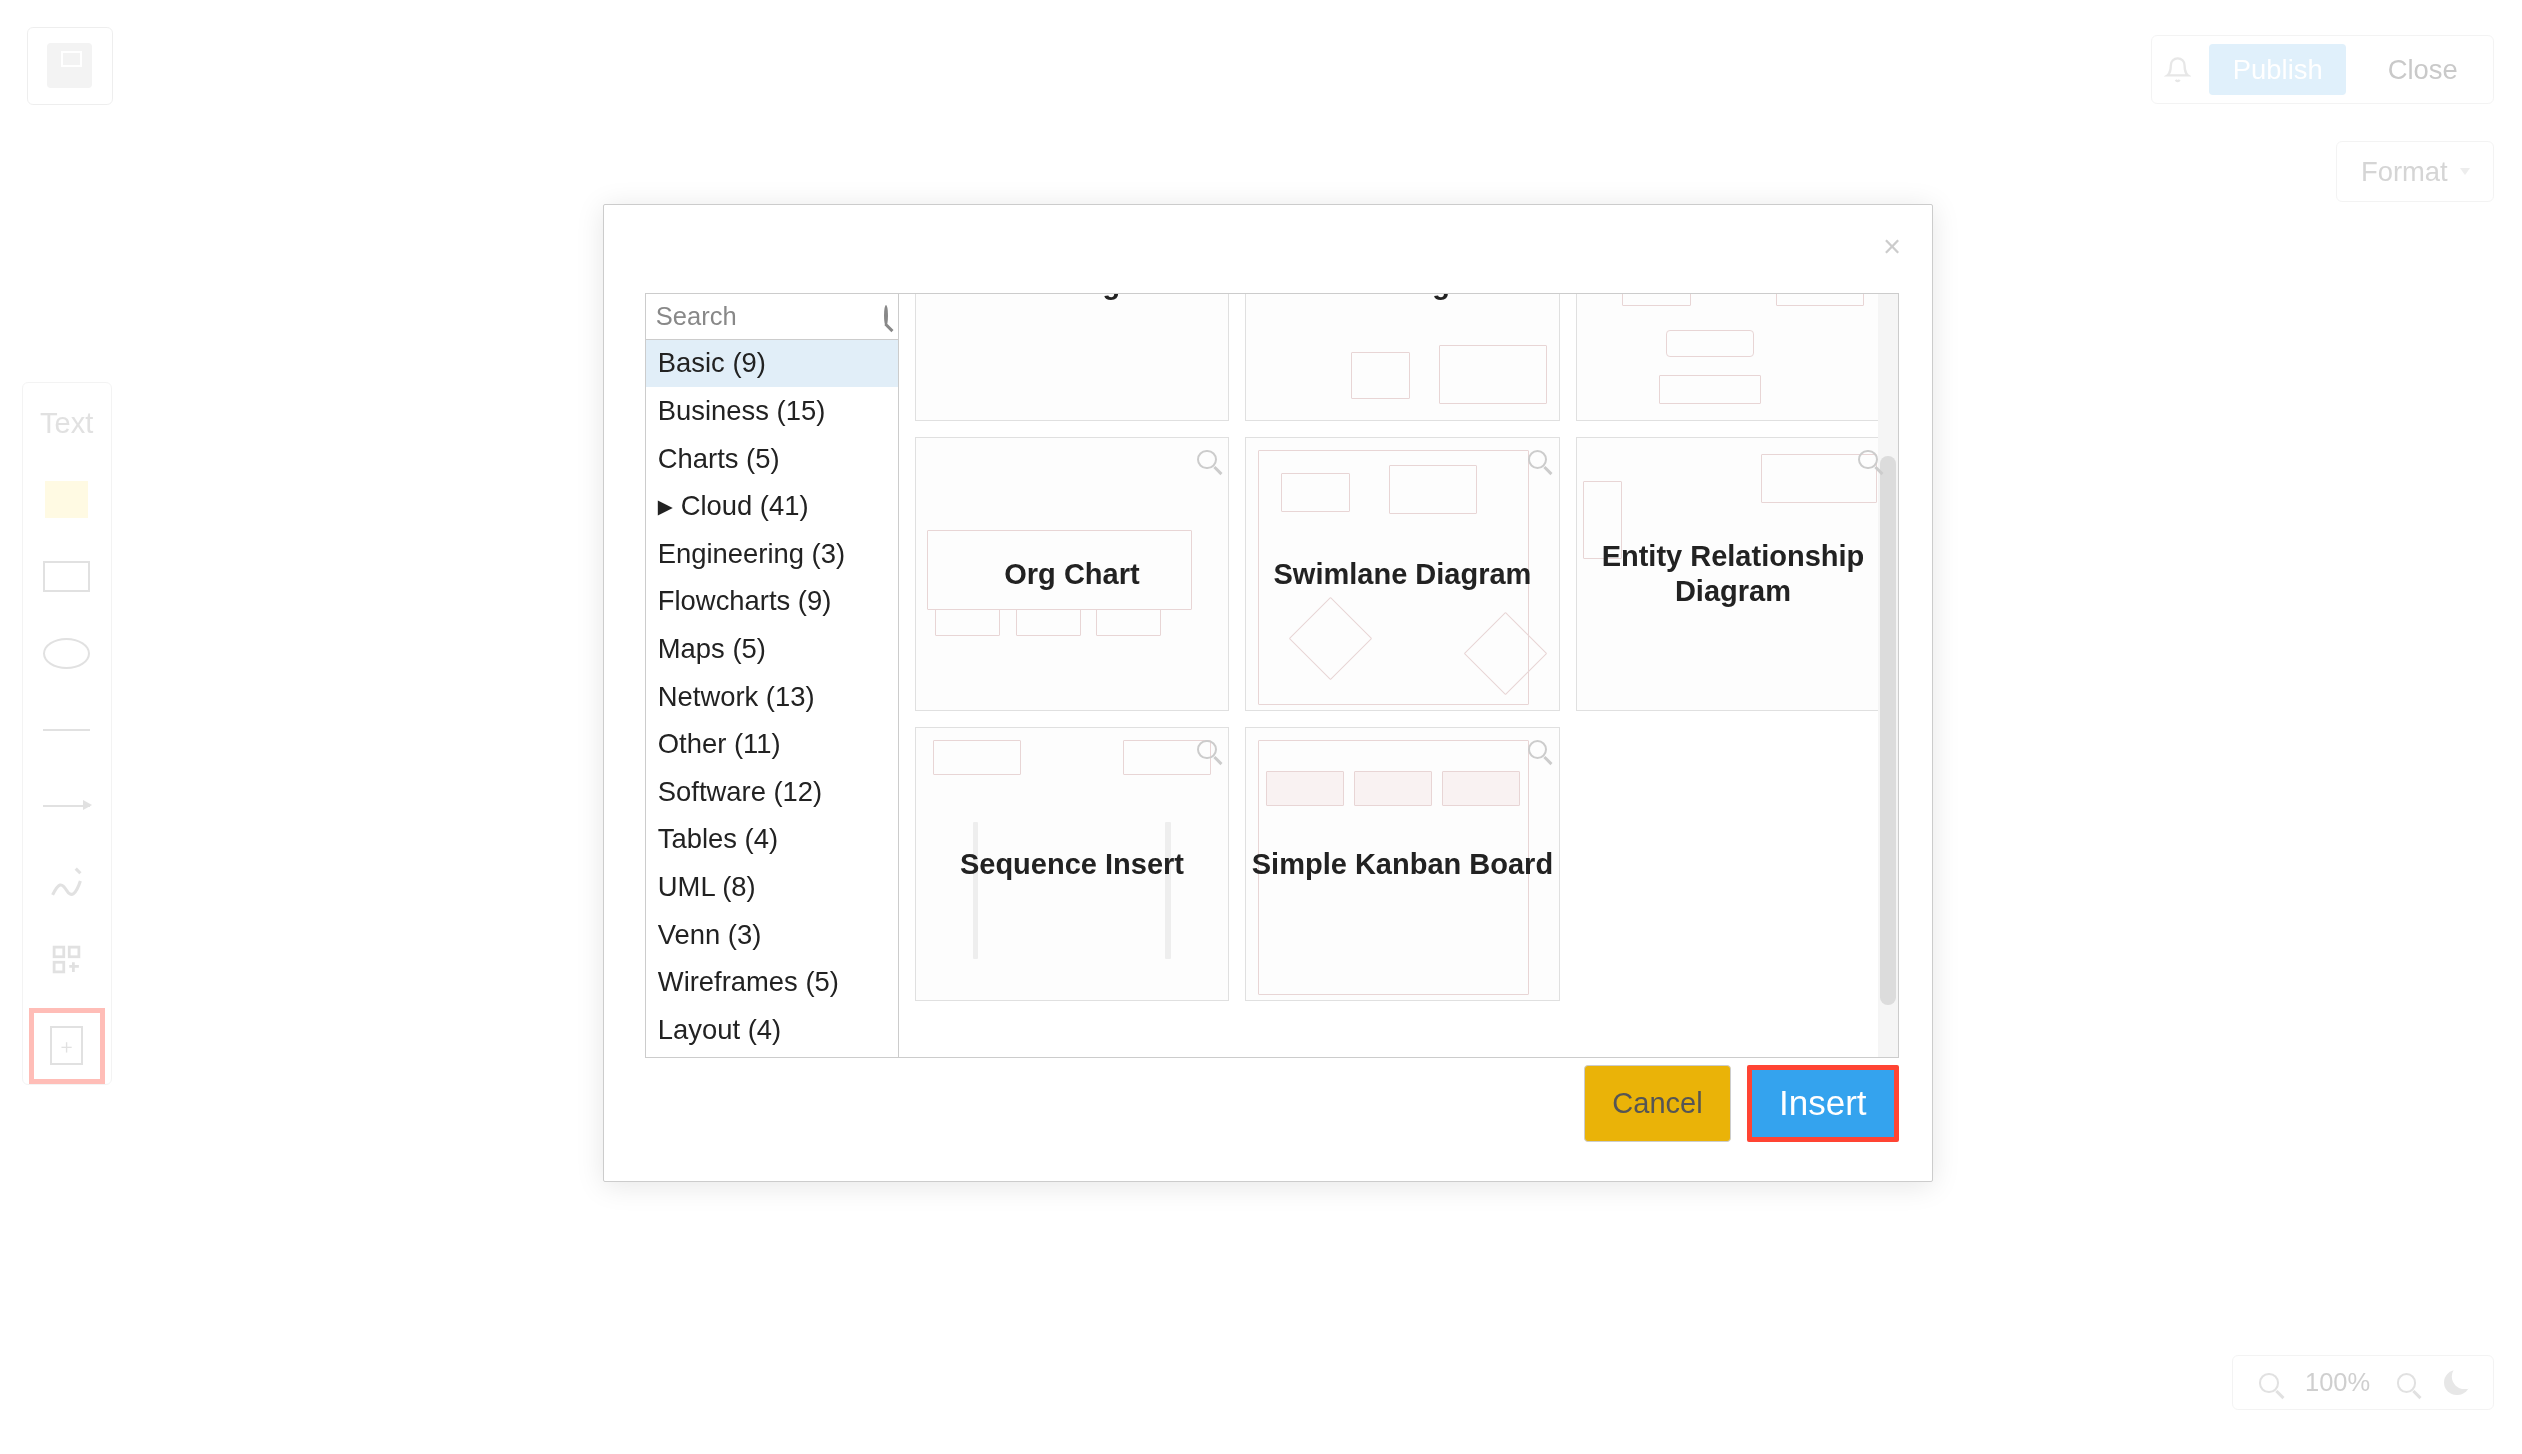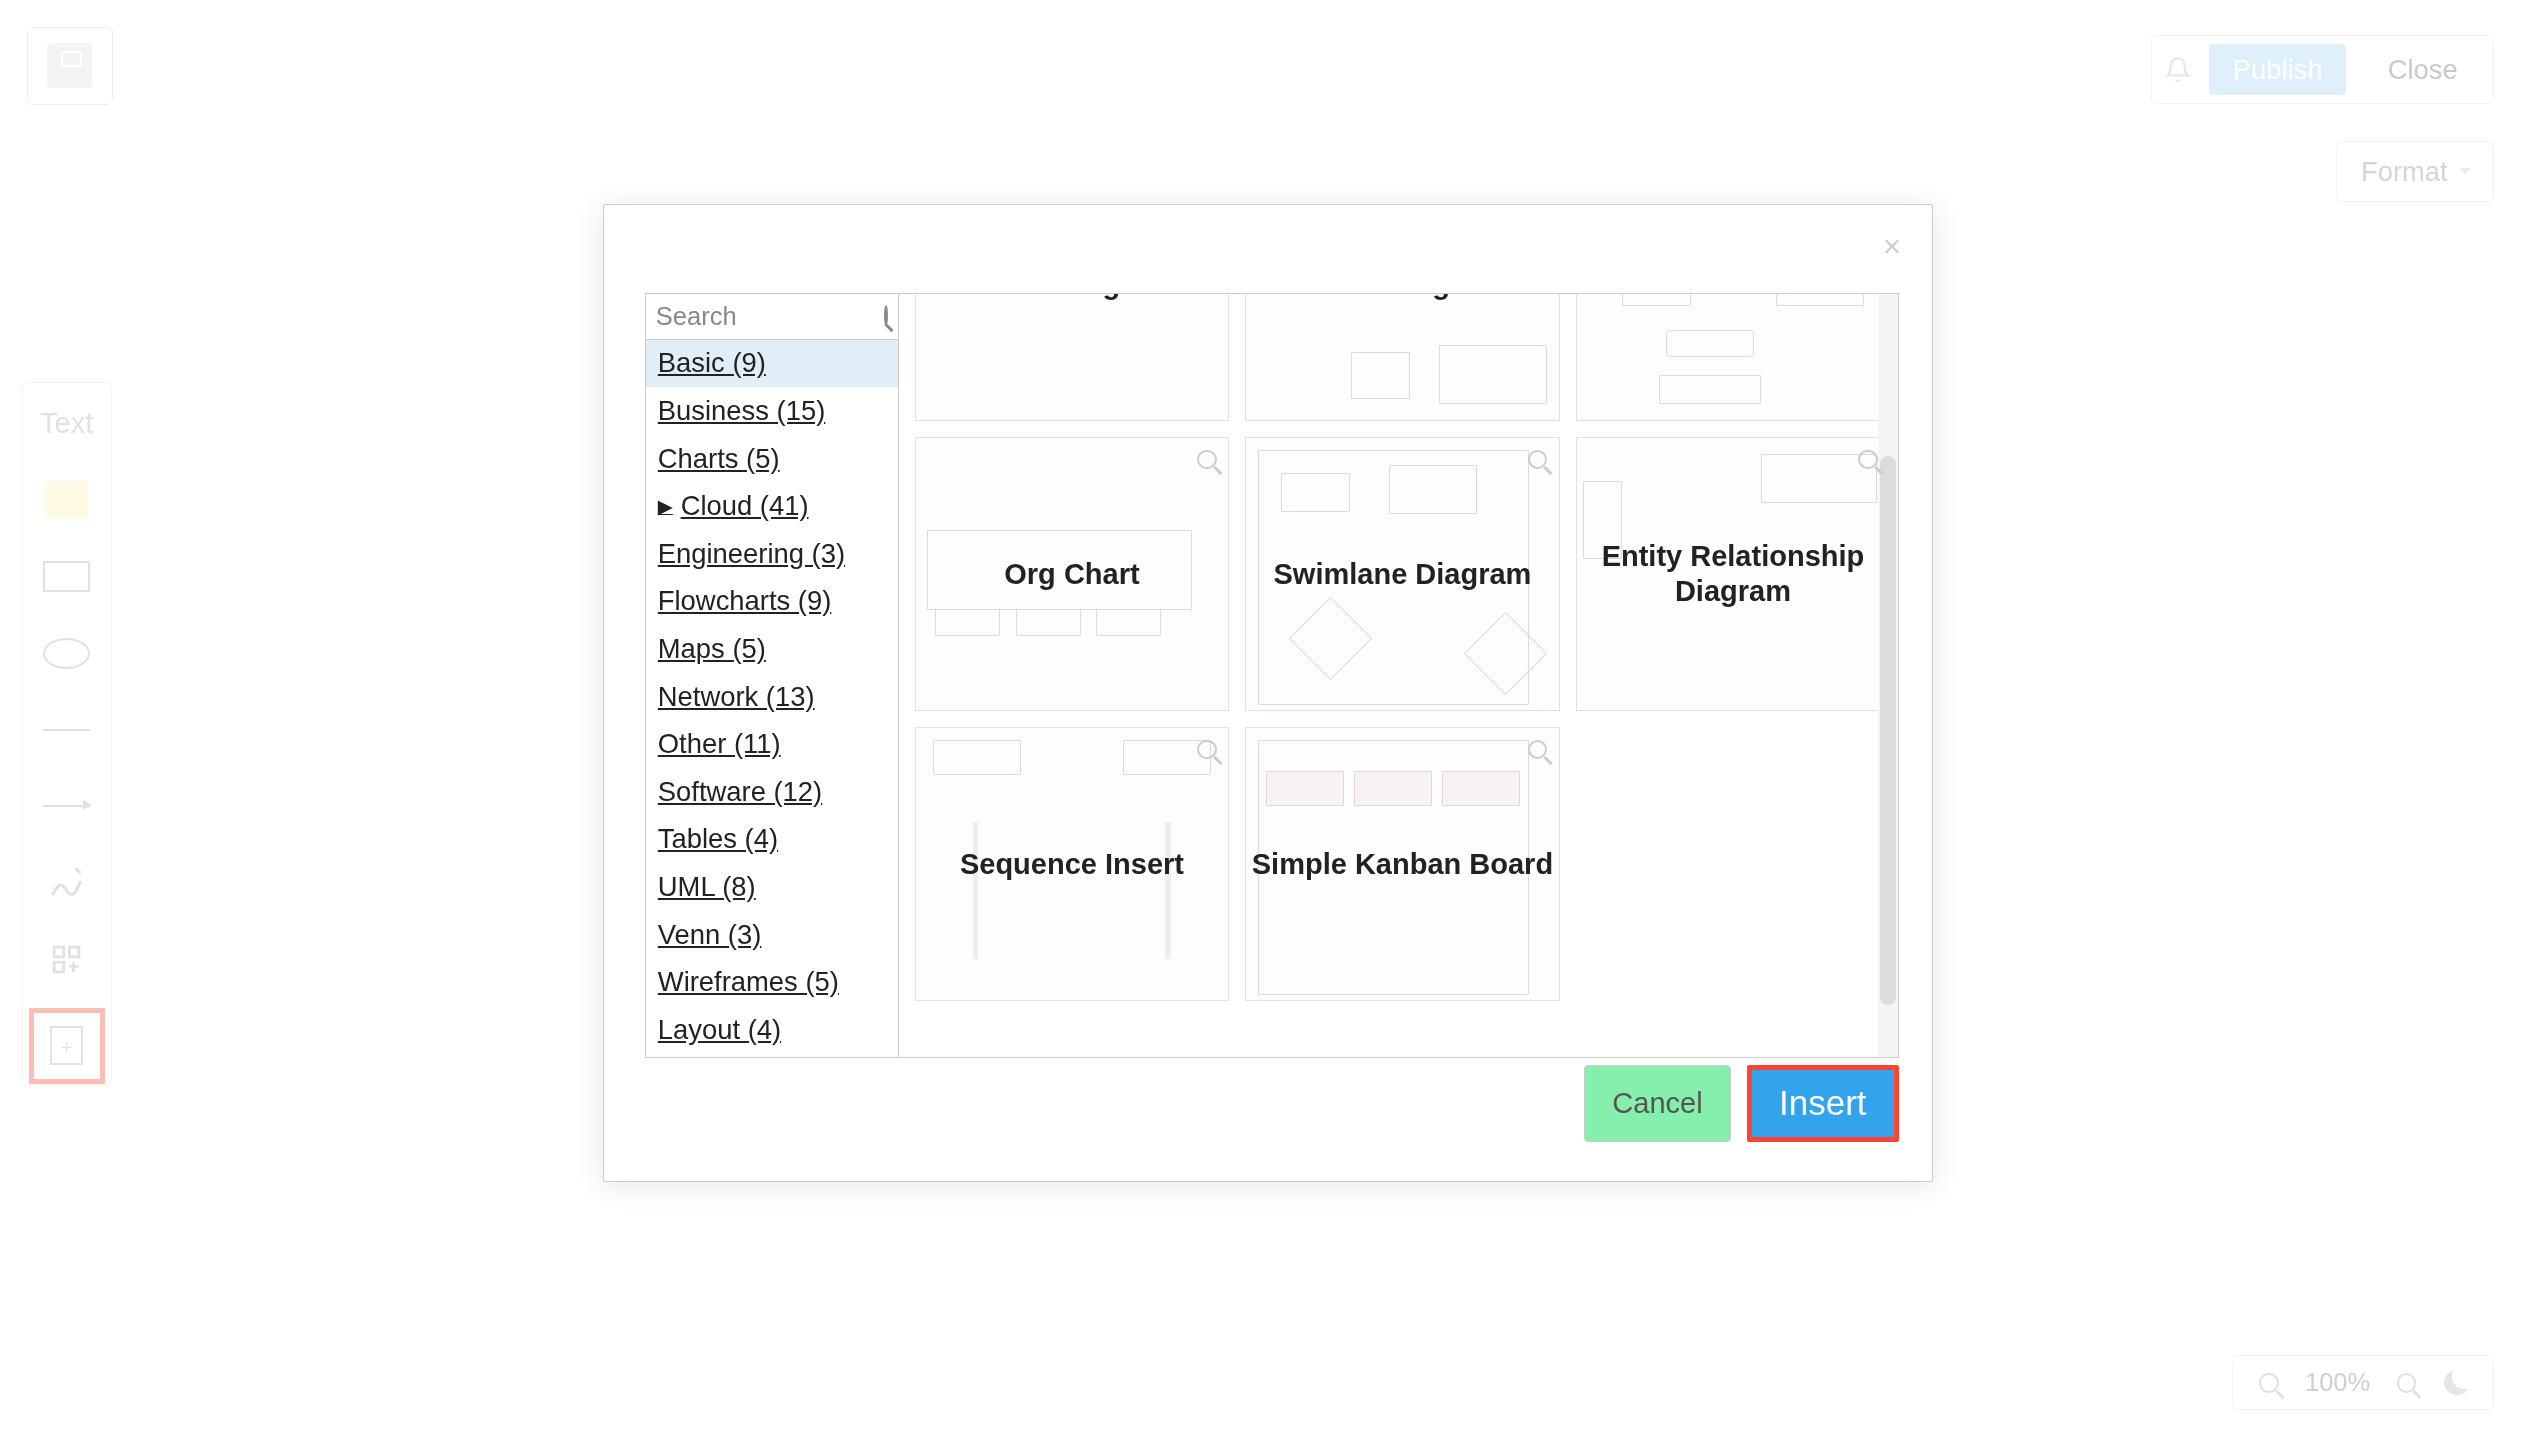--- a/index.html
+++ b/index.html
@@ -276,21 +276,20 @@
       flex: 1;
       overflow-y: auto;
     }
     .cat-item {
       padding: 7.8px 11.8px;
       font-size: 27.4px;
       color: #222;
       cursor: pointer;
       display: flex;
       align-items: center;
-      text-decoration: underline;
     }
     .cat-item.selected {
       background: #e1eef8;
     }
     .cat-chev {
       margin-right: 7.8px;
       font-size: 19.6px;
     }
     .template-grid {
       flex: 1;
@@ -345,21 +344,21 @@
     }
     .modal-footer {
       position: absolute;
       bottom: 39px;
       right: 33px;
       display: flex;
       gap: 15.7px;
     }
     .btn-cancel {
       border: 1px solid #ccc;
-      background: #86efac;
+      background: #eab308;
       color: #555;
       font-size: 29px;
       padding: 13.7px 27.4px;
       border-radius: 3.9px;
       cursor: pointer;
     }
     .btn-insert-wrap {
       border: 5.9px solid #ff4433;
       border-radius: 2px;
       padding: 0;

